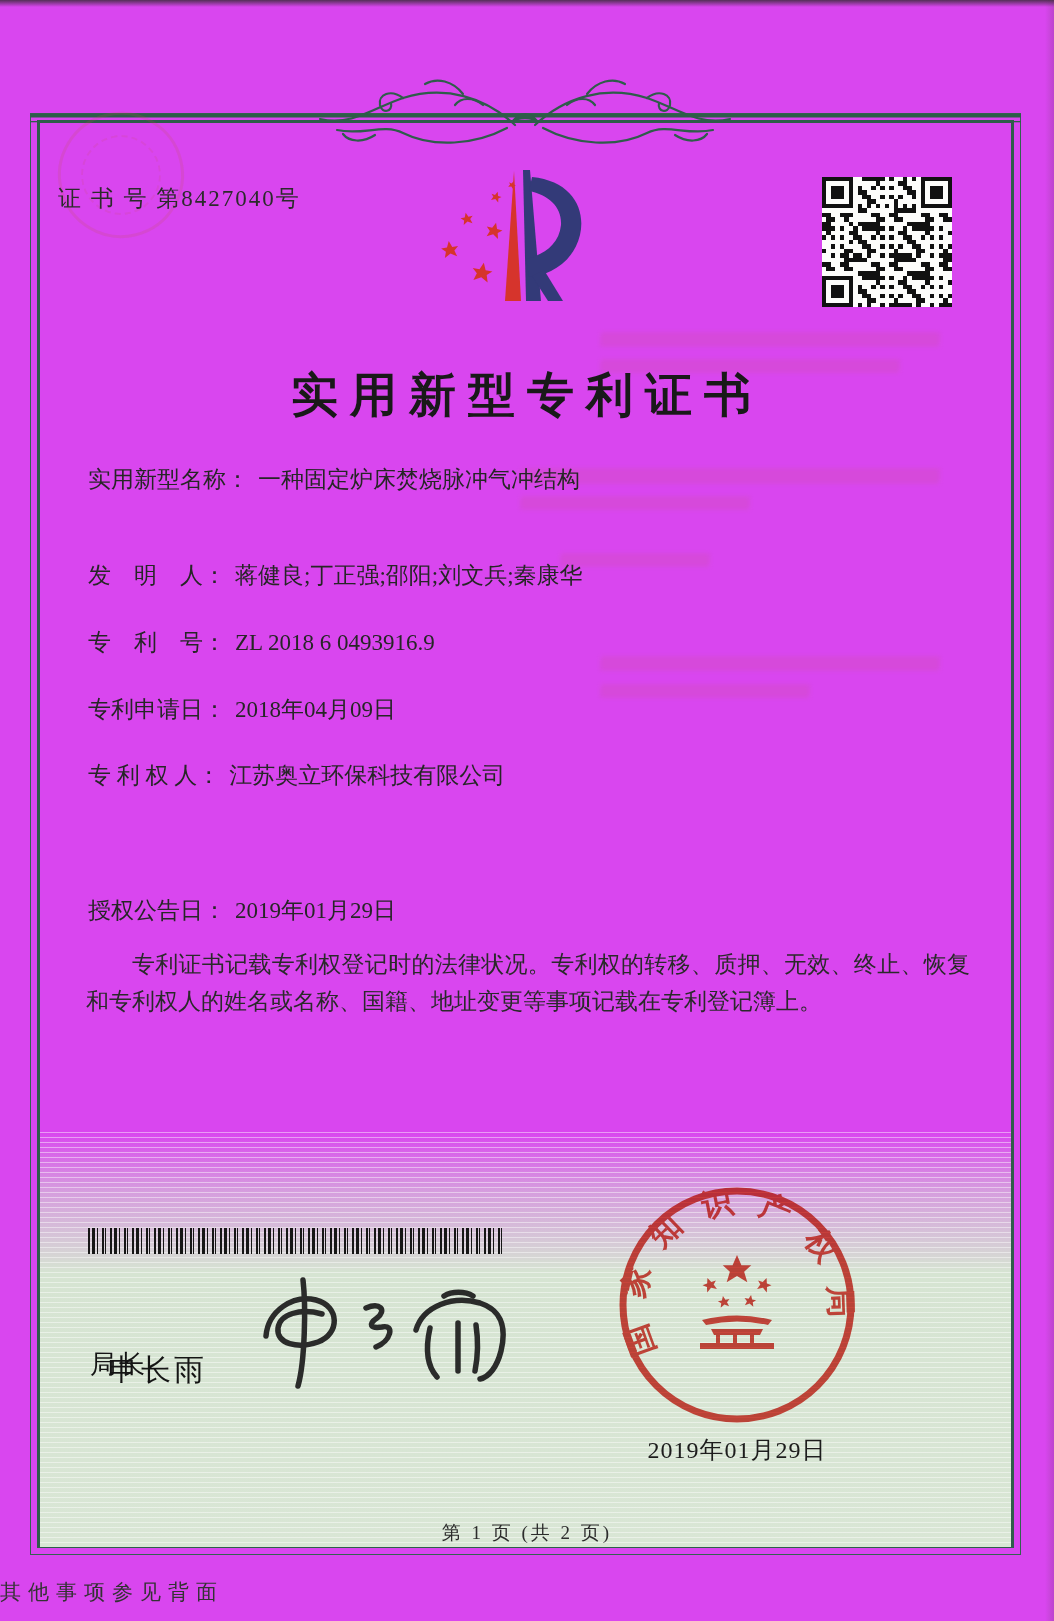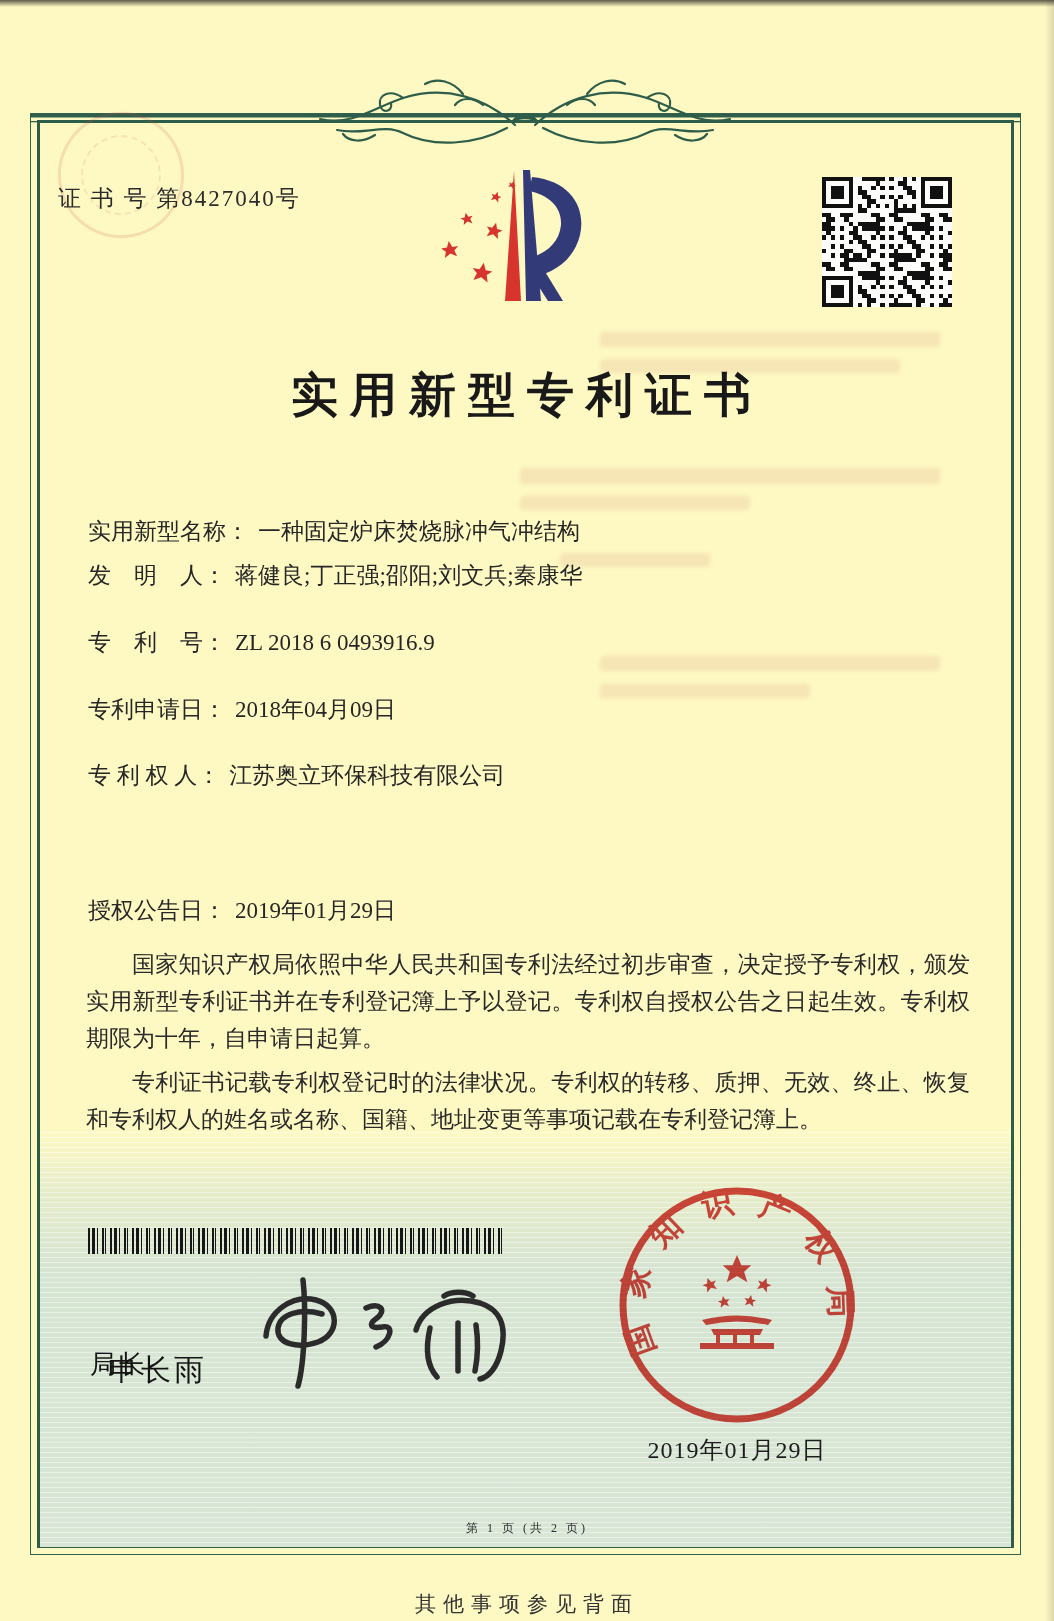--- a/index.html
+++ b/index.html
@@ -1,18 +1,18 @@
 <!DOCTYPE html>
 <html><head>
 <meta charset="utf-8">
 <style>
   html,body{margin:0;padding:0;background:#888;}
   .paper{
     position:relative;width:1054px;height:1621px;margin:0 auto;
-    background:#fef9c3;overflow:hidden;
+    background:#d946ef;overflow:hidden;
     font-family:"Liberation Serif","DejaVu Serif",serif;color:#222;
   }
   
   .scan-top{position:absolute;left:0;top:0;width:100%;height:7px;
     background:linear-gradient(180deg,rgba(40,40,35,.75),rgba(40,40,35,0));}
   .scan-right{position:absolute;right:0;top:0;width:9px;height:100%;
     background:linear-gradient(270deg,rgba(60,60,50,.18),rgba(60,60,50,0));}
   
   .frame-outer{position:absolute;left:30px;right:33px;top:113px;bottom:66px;
     border:1.5px solid #336350;pointer-events:none;}
@@ -44,24 +44,24 @@
     background:repeating-linear-gradient(90deg,
       #161616 0 2px,transparent 2px 4px,#161616 4px 7px,transparent 7px 9px,
       #161616 9px 10px,transparent 10px 14px,#161616 14px 16px,transparent 16px 17px,
       #161616 17px 18px,transparent 18px 22px);}
   .director-title{position:absolute;left:90px;top:1303px;font-size:26px;color:#141414;letter-spacing:3px;margin-top:44px;}
   .director-name{position:absolute;left:108px;top:1350px;font-size:30px;color:#141414;letter-spacing:3px;}
   .signature{position:absolute;left:248px;top:1266px;width:275px;height:135px;}
   .seal{position:absolute;left:612px;top:1180px;width:250px;height:250px;opacity:.9;mix-blend-mode:multiply;}
   .seal-date{position:absolute;left:612px;top:1434px;width:250px;text-align:center;
     font-size:24px;color:#1d1d1d;letter-spacing:1px;}
-  .page-no{position:absolute;left:0;right:0;top:1520px;text-align:center;font-size:12px;
+  .page-no{position:absolute;left:0;right:0;top:1520px;text-align:center;font-size:19px;
     letter-spacing:3px;color:#2c2c2c;}
-  .back-note{position:absolute;left:0;right:0;top:1578px;text-align:center;font-size:21px;
-    letter-spacing:7px;color:#333;margin-top:12px;}
+  .back-note{position:absolute;left:0;right:0;top:1578px;text-align:left;font-size:21px;
+    letter-spacing:7px;color:#333;}
   .ornament{position:absolute;left:30px;top:72px;width:991px;height:90px;}
 </style>
 </head>
 <body>
 
 <div class="paper">
 
   <div class="scan-top"></div>
   <div class="scan-right"></div>
 
@@ -393,21 +393,21 @@
   <div class="bleed" style="left:600px;top:332px;width:340px;height:15px"></div>
   <div class="bleed" style="left:600px;top:359px;width:300px;height:14px"></div>
   <div class="bleed" style="left:520px;top:468px;width:420px;height:16px"></div>
   <div class="bleed" style="left:520px;top:496px;width:230px;height:14px"></div>
   <div class="bleed" style="left:560px;top:553px;width:150px;height:14px"></div>
   <div class="bleed" style="left:600px;top:656px;width:340px;height:15px"></div>
   <div class="bleed" style="left:600px;top:684px;width:210px;height:14px"></div>
 
   <h1 class="title">实用新型专利证书</h1>
 
-  <div class="field" style="top:516px">
+  <div class="field" style="top:464px">
     <span class="flabel">实用新型名称：</span><span class="fvalue">一种固定炉床焚烧脉冲气冲结构</span>
   </div>
   <div class="field" style="top:560px">
     <span class="flabel">发　明　人：</span><span class="fvalue">蒋健良;丁正强;邵阳;刘文兵;秦康华</span>
   </div>
   <div class="field" style="top:627px">
     <span class="flabel">专　利　号：</span><span class="fvalue">ZL 2018 6 0493916.9</span>
   </div>
   <div class="field" style="top:694px">
     <span class="flabel">专利申请日：</span><span class="fvalue">2018年04月09日</span>
@@ -416,21 +416,20 @@
     <span class="flabel">专 利 权 人：</span><span class="fvalue">江苏奥立环保科技有限公司</span>
   </div>
 
   <div class="grant-row">
     <span>
       <span class="flabel">授权公告日：</span><span class="fvalue">2019年01月29日</span>
     </span>
   </div>
 
   <div class="paras">
-    <p>国家知识产权局依照中华人民共和国专利法经过初步审查，决定授予专利权，颁发实用新型专利证书并在专利登记簿上予以登记。专利权自授权公告之日起生效。专利权期限为十年，自申请日起算。</p>
     <p>专利证书记载专利权登记时的法律状况。专利权的转移、质押、无效、终止、恢复和专利权人的姓名或名称、国籍、地址变更等事项记载在专利登记簿上。</p>
   </div>
 
   <div class="barcode"></div>
 
   <div class="director-title">局长</div>
   <div class="director-name">申长雨</div>
 
   <svg class="signature" viewBox="0 0 275 135" fill="none" stroke="#1c1c1c" stroke-width="5.5" stroke-linecap="round" opacity="0.92">
     <path d="M18,70 C20,45 45,28 68,34 C92,40 92,68 70,76 C50,83 28,78 30,62 C32,48 52,42 74,48"></path>

